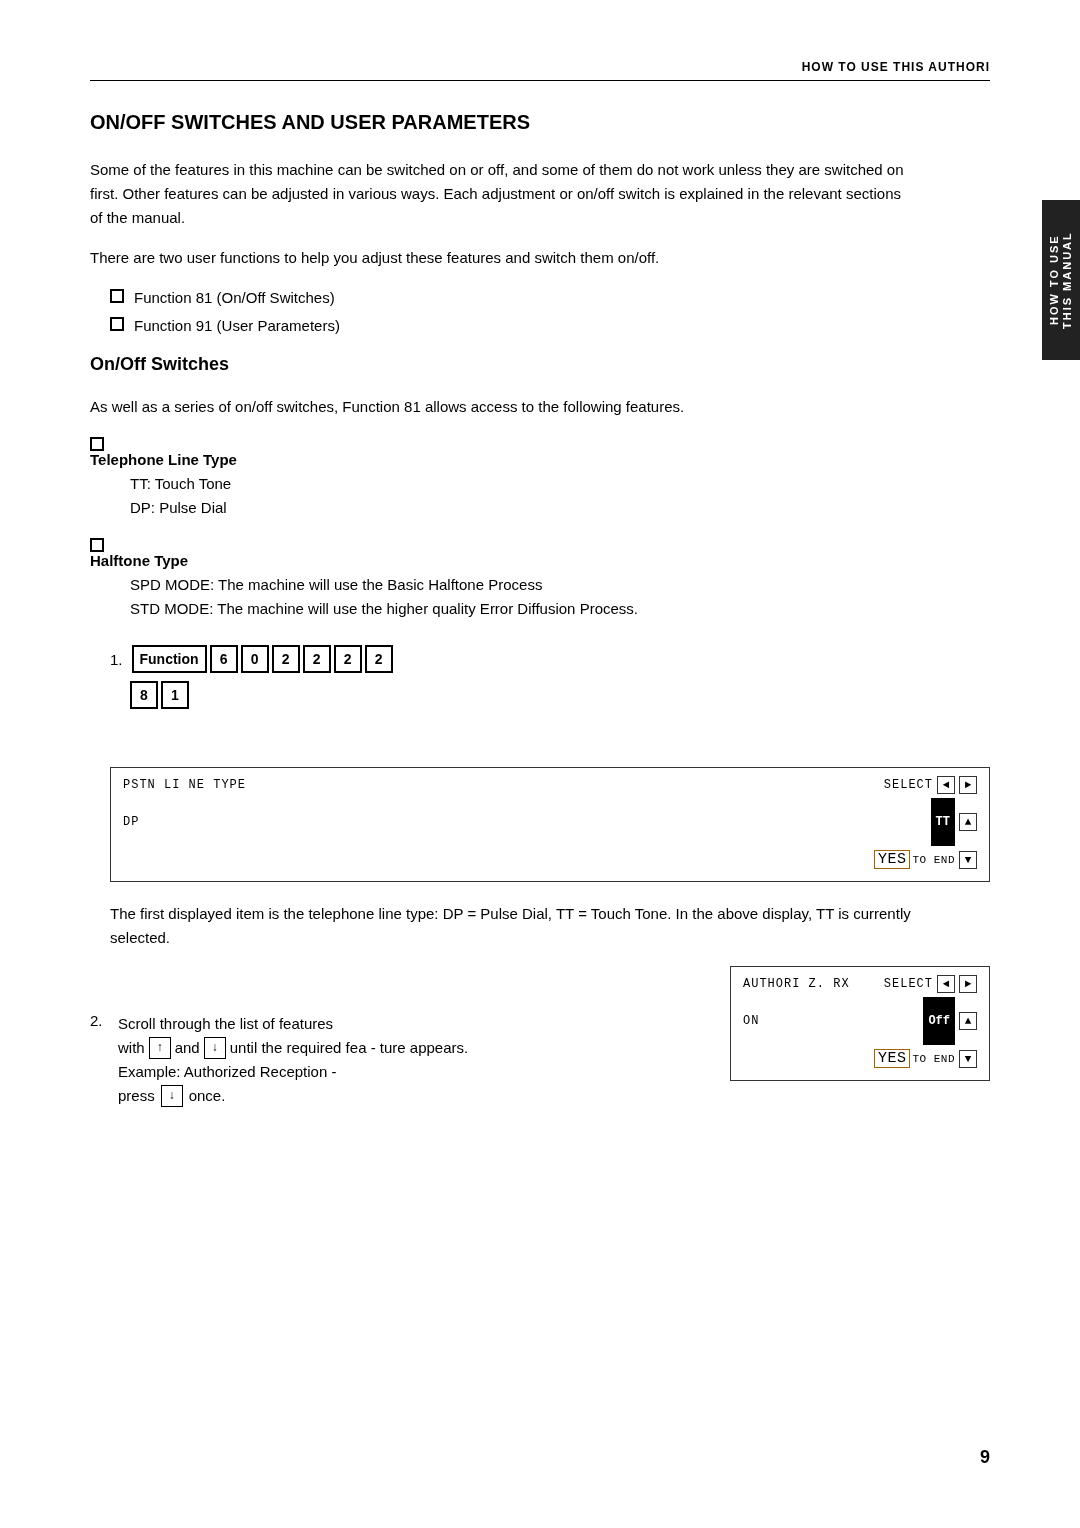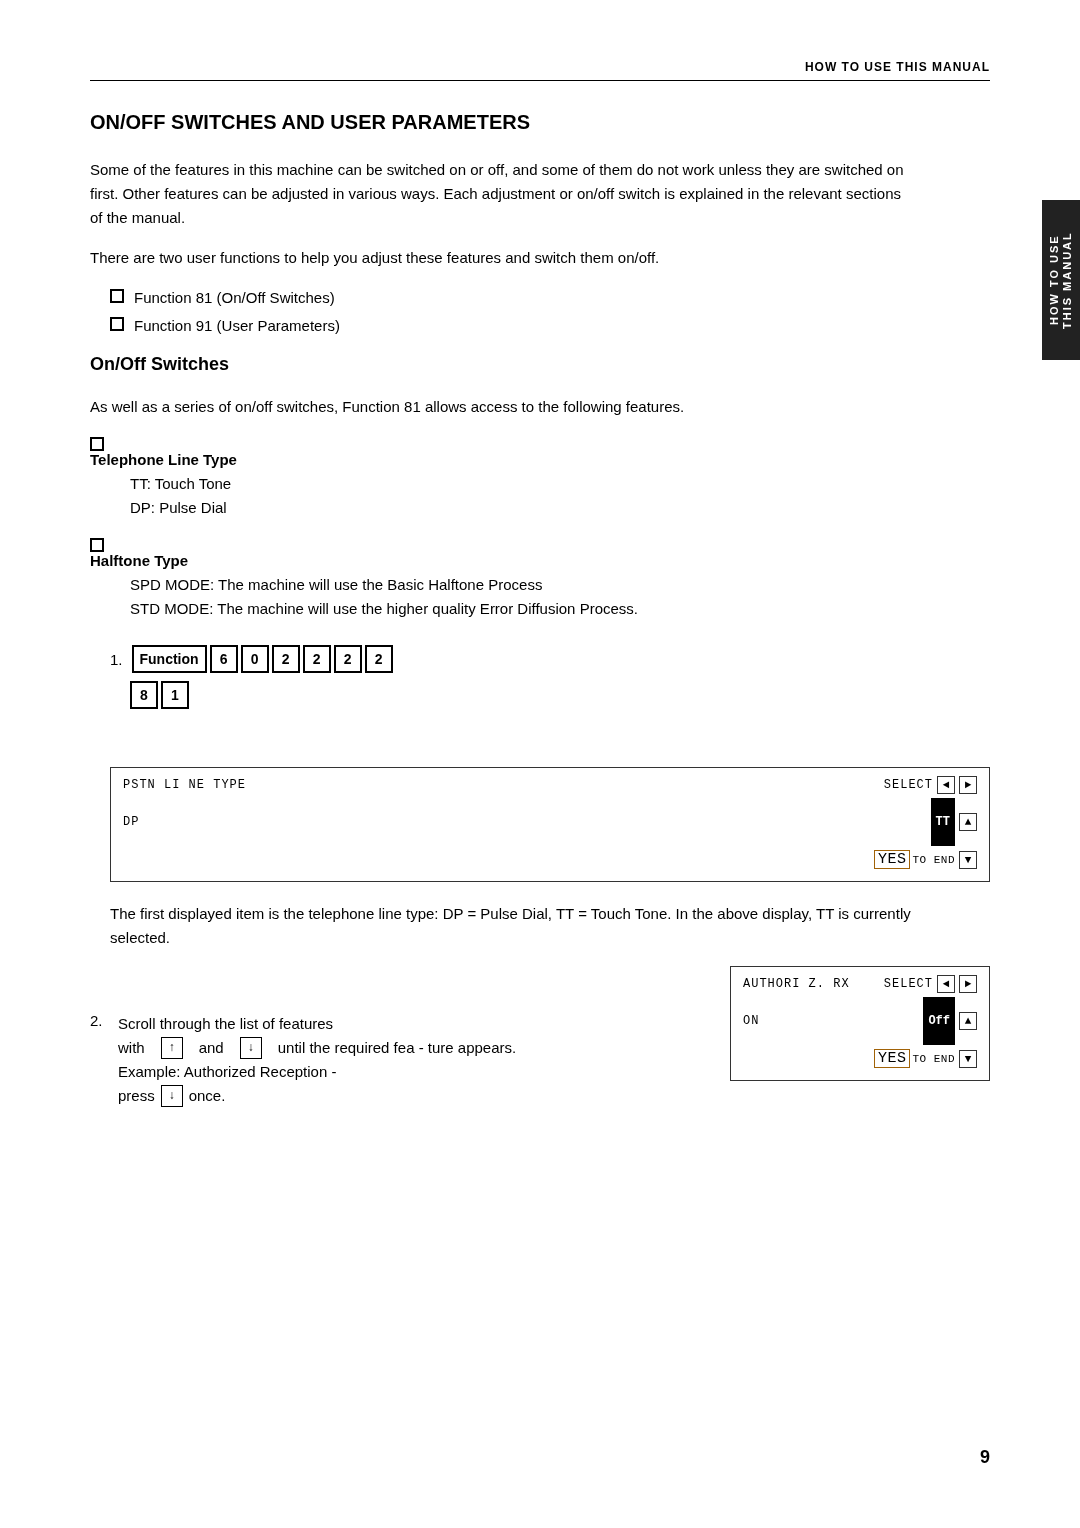--- a/index.html
+++ b/index.html
@@ -263,21 +263,21 @@
       font-size: 18px;
       font-weight: bold;
     }
   </style>
 </head>
 <body>
 
 <div class="page-wrapper">
 
   <div class="top-header">
-    <span>HOW TO USE THIS MANUAL</span>
+    <span>HOW TO USE THIS AUTHORI</span>
   </div>
 
   <div class="side-tab">
     <span>HOW TO USE<br>THIS MANUAL</span>
   </div>
 
   <h1 class="main-heading">ON/OFF SWITCHES AND USER PARAMETERS</h1>
 
   <p class="body-text">Some of the features in this machine can be switched on or off, and some of them do not work unless they are switched on first. Other features can be adjusted in various ways. Each adjustment or on/off switch is explained in the relevant sections of the manual.</p>
 
@@ -373,21 +373,21 @@
     <p class="body-text" style="margin-left: 20px; margin-top: 8px;">The first displayed item is the telephone line type: DP = Pulse Dial, TT = Touch Tone. In the above display, TT is currently selected.</p>
   </div>
 
   <div class="step-section" style="margin-top: 16px;">
     <div class="step-with-display">
       <div class="step-left">
         <div style="display: flex; align-items: flex-start; gap: 6px;">
           <span style="font-size: 15px; min-width: 22px;">2.</span>
           <div>
             <p style="line-height: 1.6; font-size: 15px;">Scroll through the list of features</p>
-            <p style="line-height: 1.6; font-size: 15px; display: flex; align-items: center; gap: 16px; flex-wrap: wrap;">
+            <p style="line-height: 1.6; font-size: 15px; display: flex; align-items: center; gap: 4px; flex-wrap: wrap;">
               <span>with</span>
               <span class="arrow-key">↑</span>
               <span>and</span>
               <span class="arrow-key">↓</span>
               <span>until the required fea - ture appears.</span>
             </p>
             <p style="line-height: 1.6; font-size: 15px;">Example: Authorized Reception -</p>
             <p style="line-height: 1.6; font-size: 15px; display: flex; align-items: center; gap: 6px;">
               <span>press</span>
               <span class="arrow-key">↓</span>

